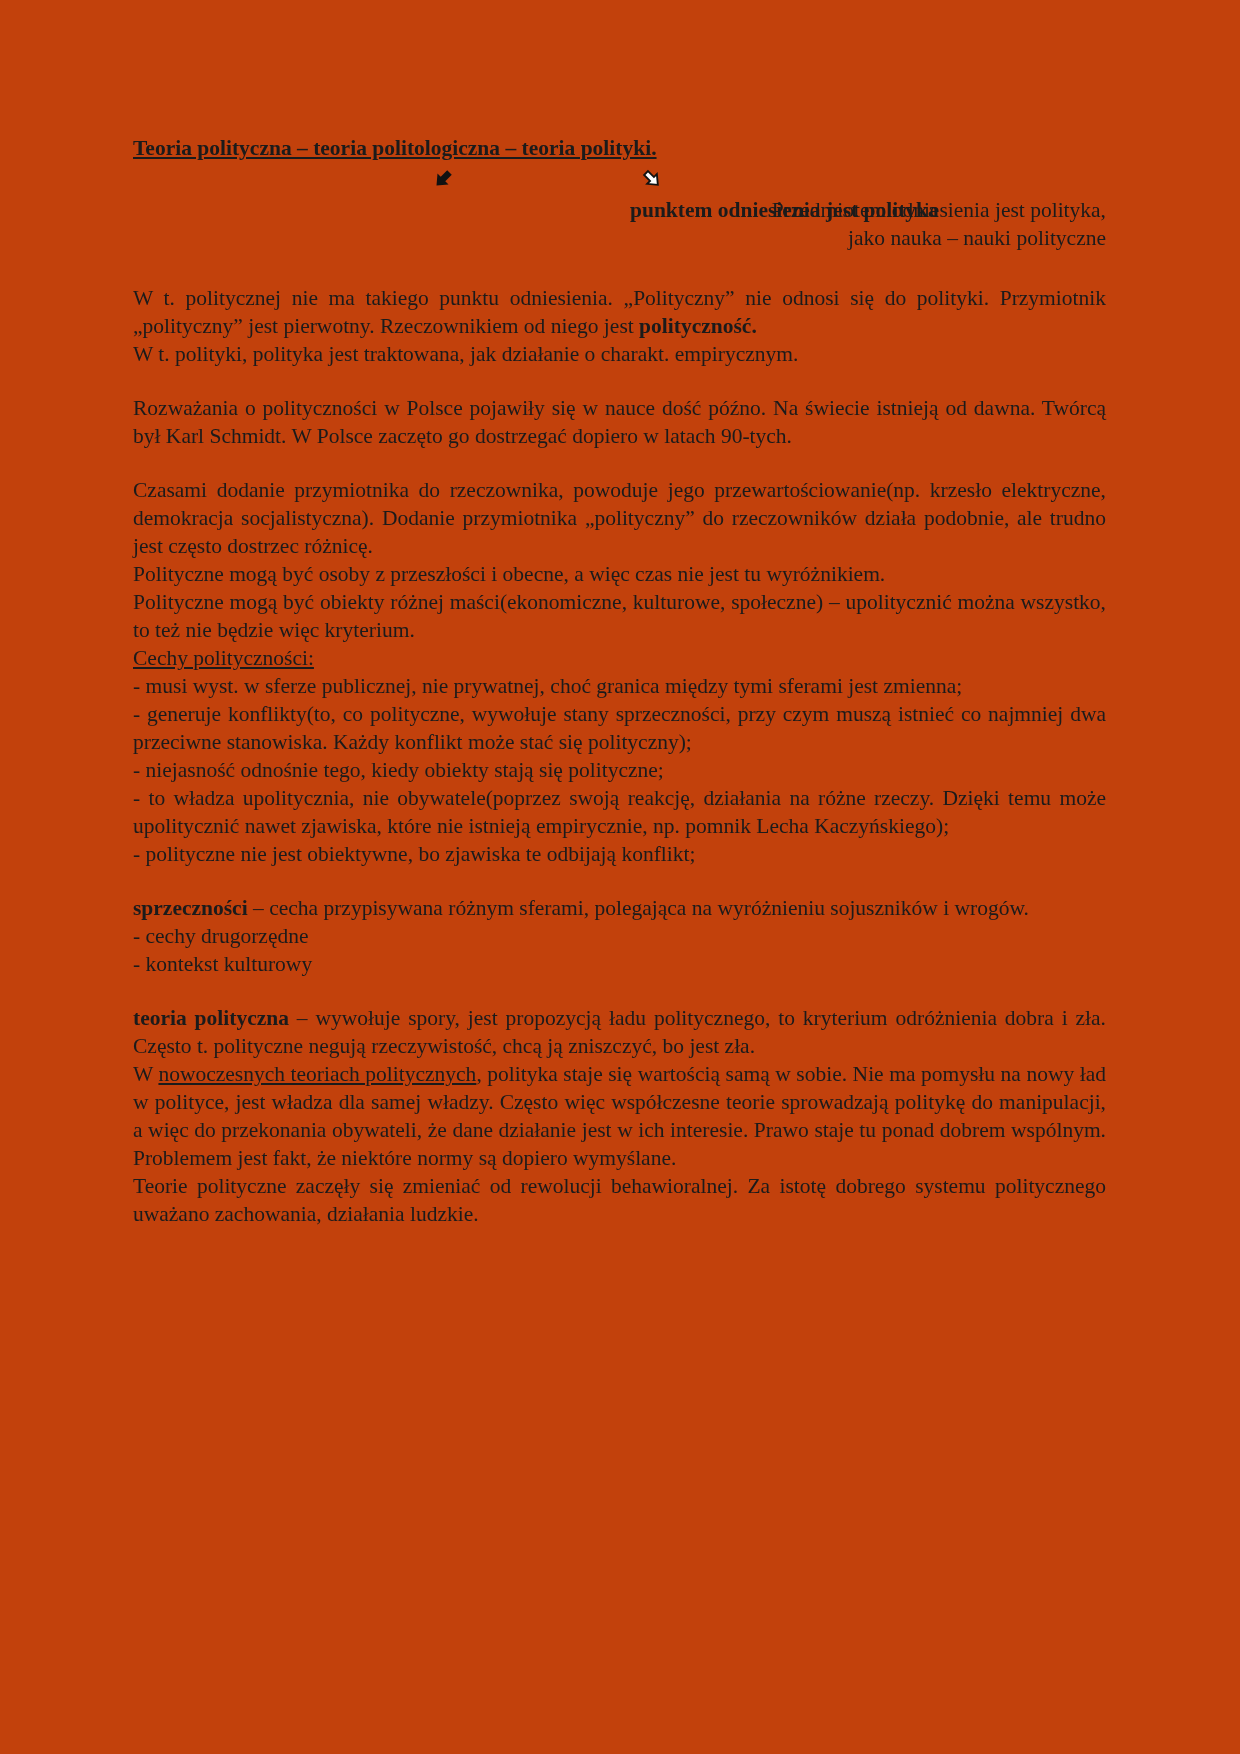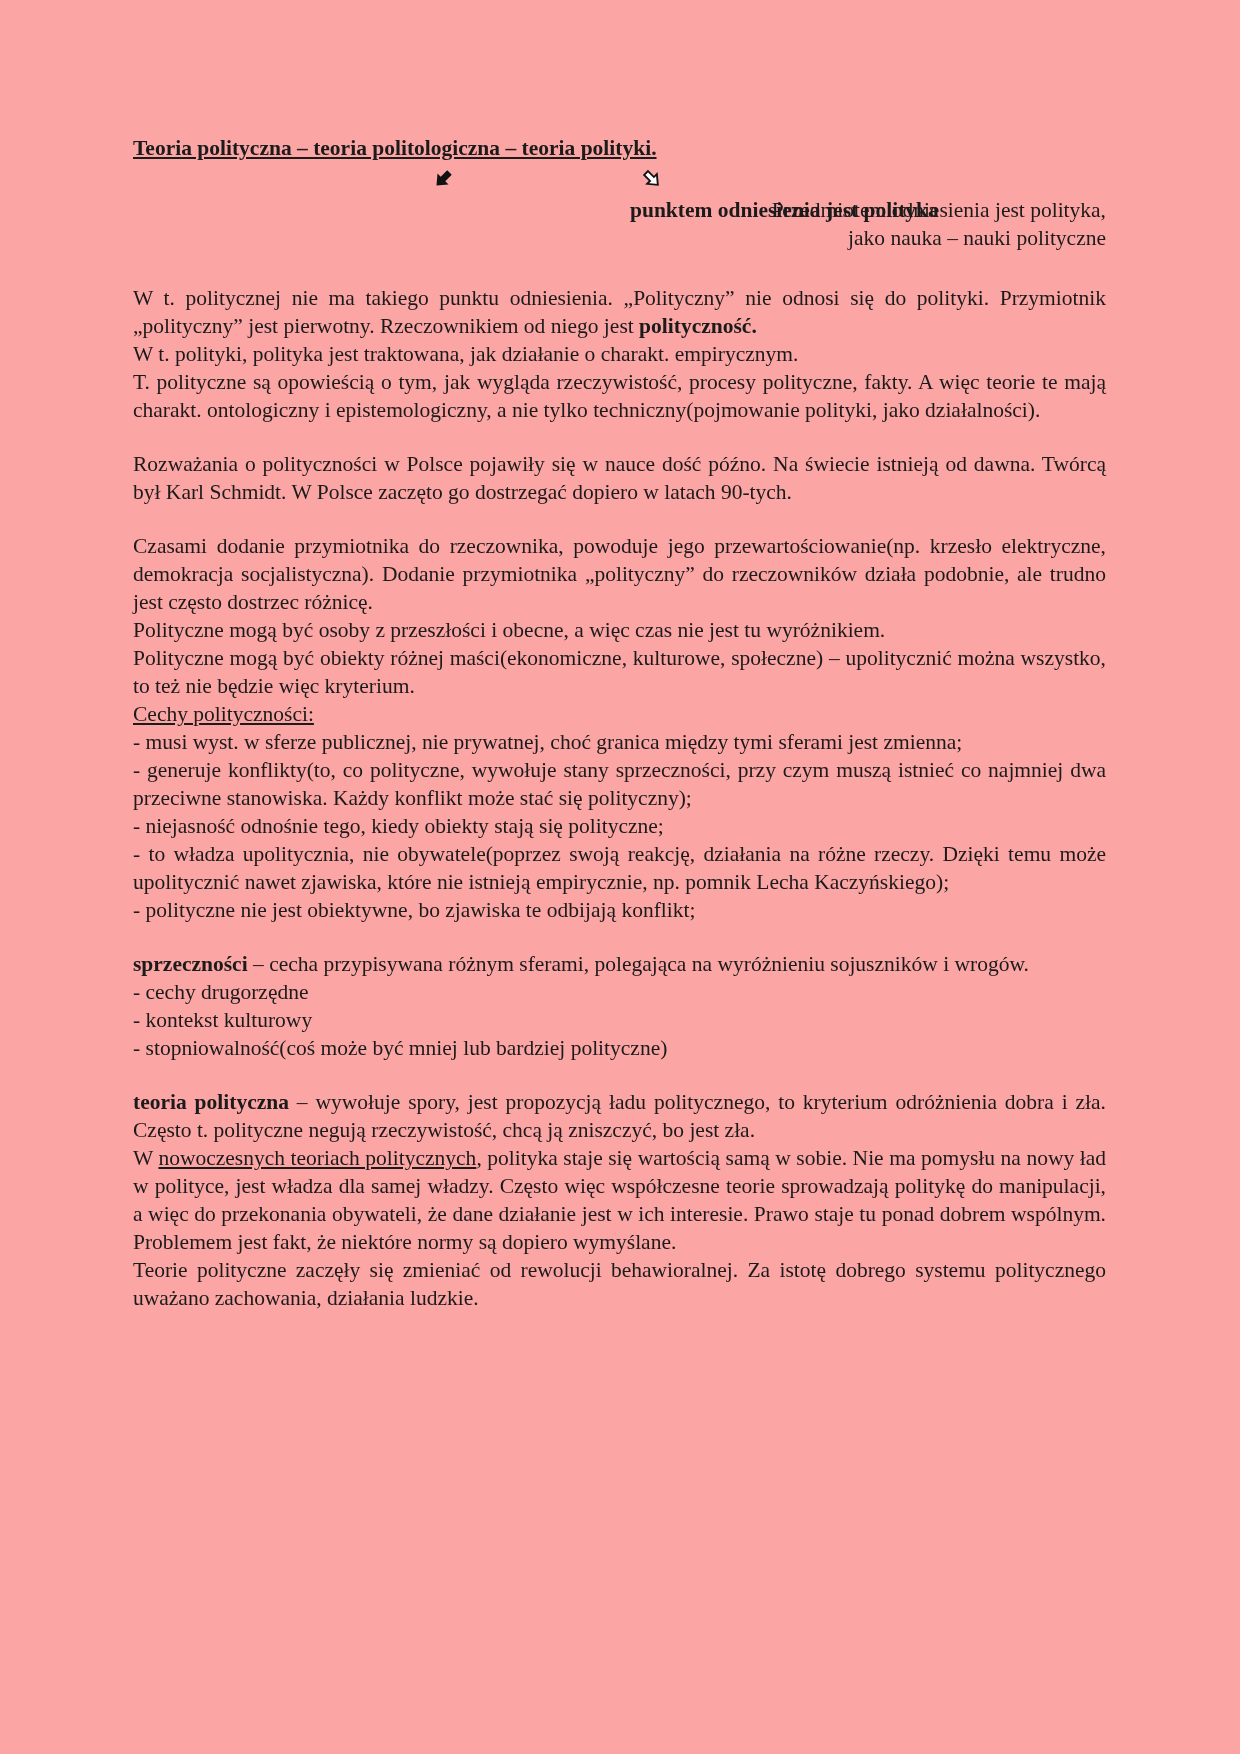--- a/index.html
+++ b/index.html
@@ -5,21 +5,21 @@
   html, body {
     margin: 0;
     padding: 0;
     background: #e8e8e8;
   }
   .page {
     position: relative;
     width: 1240px;
     height: 1754px;
     margin: 0 auto;
-    background: #fca5a5;
+    background: #c2410c;
     box-sizing: border-box;
     padding: 134px 134px 0 133px;
     font-family: "Liberation Serif", "DejaVu Serif", serif;
     font-size: 21.5px;
     line-height: 28px;
     color: #1b1b1b;
     overflow: hidden;
   }
   .doc-title {
     font-size: 21.5px;
@@ -96,37 +96,35 @@
         <div class="col-line">jako nauka – nauki polityczne</div>
       </div>
     <div class="col-right">
         <div class="col-line">punktem odniesienia jest polityka</div>
       </div>
   </div>
 
   <div id="doc-body">
       <p class="para"><span>W </span><span class="i">t. politycznej</span><span> nie ma takiego punktu odniesienia. „Polityczny” nie odnosi się do polityki. Przymiotnik „polityczny” jest pierwotny. Rzeczownikiem od niego jest </span><span class="b">polityczność.</span></p>
       <p class="para"><span>W </span><span class="i">t. polityki</span><span>, polityka jest traktowana, jak działanie o charakt. empirycznym.</span></p>
-      <p class="para"><span class="i">T. polityczne</span><span> są opowieścią o tym, jak wygląda rzeczywistość, procesy polityczne, fakty. A więc teorie te mają charakt. ontologiczny i epistemologiczny, a nie tylko techniczny(pojmowanie polityki, jako działalności).</span></p>
       <div class="spacer"></div>
       <p class="para"><span>Rozważania o polityczności w Polsce pojawiły się w nauce dość późno. Na świecie istnieją od dawna. Twórcą był Karl Schmidt. W Polsce zaczęto go dostrzegać dopiero w latach 90-tych.</span></p>
       <div class="spacer"></div>
       <p class="para"><span>Czasami dodanie przymiotnika do rzeczownika, powoduje jego przewartościowanie(np. krzesło elektryczne, demokracja socjalistyczna). Dodanie przymiotnika „polityczny” do rzeczowników działa podobnie, ale trudno jest często dostrzec różnicę.</span></p>
       <p class="para"><span>Polityczne mogą być osoby z przeszłości i obecne, a więc czas nie jest tu wyróżnikiem.</span></p>
       <p class="para"><span>Polityczne mogą być obiekty różnej maści(ekonomiczne, kulturowe, społeczne) – upolitycznić można wszystko, to też nie będzie więc kryterium.</span></p>
       <p class="para"><span class="u">Cechy polityczności:</span></p>
       <p class="para"><span>- musi wyst. w sferze publicznej, nie prywatnej, choć granica między tymi sferami jest zmienna;</span></p>
       <p class="para"><span>- generuje konflikty(to, co polityczne, wywołuje stany sprzeczności, przy czym muszą istnieć co najmniej dwa przeciwne stanowiska. Każdy konflikt może stać się polityczny);</span></p>
       <p class="para"><span>- niejasność odnośnie tego, kiedy obiekty stają się polityczne;</span></p>
       <p class="para"><span>- to władza upolitycznia, nie obywatele(poprzez swoją reakcję, działania na różne rzeczy. Dzięki temu może upolitycznić nawet zjawiska, które nie istnieją empirycznie, np. pomnik Lecha Kaczyńskiego);</span></p>
       <p class="para"><span>- polityczne nie jest obiektywne, bo zjawiska te odbijają konflikt;</span></p>
       <div class="spacer"></div>
       <p class="para"><span class="b">sprzeczności</span><span> – cecha przypisywana różnym sferami, polegająca na wyróżnieniu sojuszników i wrogów.</span></p>
       <p class="para"><span>- cechy drugorzędne</span></p>
       <p class="para"><span>- kontekst kulturowy</span></p>
-      <p class="para"><span>- stopniowalność(coś może być mniej lub bardziej polityczne)</span></p>
       <div class="spacer"></div>
       <p class="para"><span class="b">teoria polityczna</span><span> – wywołuje spory, jest propozycją ładu politycznego, to kryterium odróżnienia dobra i zła. Często t. polityczne negują rzeczywistość, chcą ją zniszczyć, bo jest zła.</span></p>
       <p class="para"><span>W </span><span class="u">nowoczesnych teoriach politycznych</span><span>, polityka staje się wartością samą w sobie. Nie ma pomysłu na nowy ład w polityce, jest władza dla samej władzy. Często więc współczesne teorie sprowadzają politykę do manipulacji, a więc do przekonania obywateli, że dane działanie jest w ich interesie. Prawo staje tu ponad dobrem wspólnym. Problemem jest fakt, że niektóre normy są dopiero wymyślane.</span></p>
       <p class="para"><span>Teorie polityczne zaczęły się zmieniać od rewolucji behawioralnej. Za istotę dobrego systemu politycznego uważano zachowania, działania ludzkie.</span></p>
     </div>
 
 </div>
 
 </body></html>

